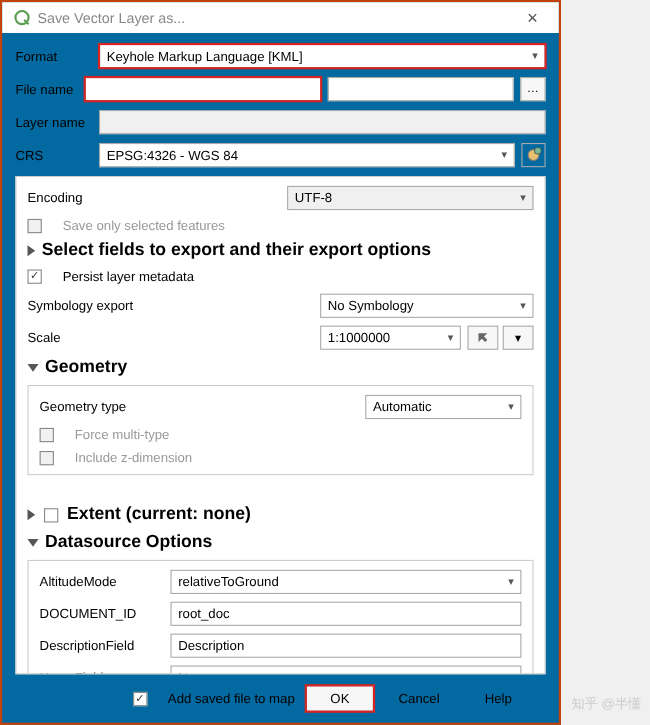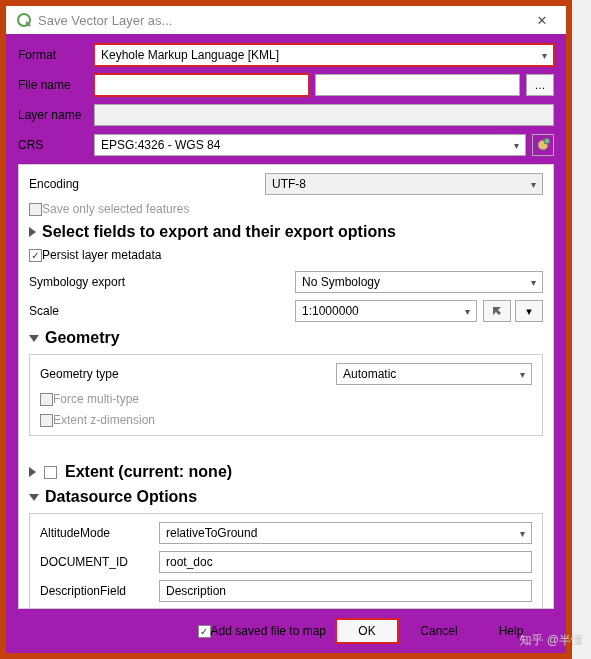--- a/index.html
+++ b/index.html
@@ -1,31 +1,31 @@
 <!DOCTYPE html>
 <html><head>
 <meta charset="utf-8">
 <style>
 * { box-sizing: border-box; margin: 0; padding: 0; }
 body { font-family: "SimSun", "Microsoft YaHei", sans-serif; font-size: 12px; background: #f0f0f0; width: 591px; height: 659px; overflow: hidden; }
-.window { background: #a21caf; width: 572px; height: 659px; display: flex; flex-direction: column; border: 6px solid #c2410c; }
+.window { background: #0369a1; width: 510px; height: 659px; display: flex; flex-direction: column; border: 2px solid #c2410c; }
 .titlebar { background: #fff; padding: 6px 10px; display: flex; align-items: center; color: #888; font-size: 13px; }
 .tb-icon { width: 16px; height: 16px; margin-right: 6px; }
 .tb-spacer { flex: 1; }
 .tb-close { width: 28px; text-align: center; color: #555; font-size: 13px; cursor: pointer; }
 .content { flex: 1; padding: 10px 12px 0 12px; overflow: hidden; display: flex; flex-direction: column; justify-content: center; }
 .row { display: flex; align-items: center; margin-bottom: 8px; gap: 6px; }
 .label { width: 70px; color: #000; }
 .input, .select { flex: 1; height: 22px; border: 1px solid #aaa; background: #fff; padding: 0 6px; font-family: inherit; font-size: 12px; display: flex; align-items: center; position: relative; }
 .select::after { content: "▾"; position: absolute; right: 6px; color: #555; font-size: 10px; }
 .btn-sq { width: 28px; height: 22px; border: 1px solid #aaa; background: #f7f7f7; cursor: pointer; display: flex; align-items: center; justify-content: center; font-size: 11px; }
 .hl-red { outline: 2px solid #d62424; outline-offset: -1px; }
 .panel { border: 1px solid #ccc; flex: 1; padding: 8px 10px; display: flex; flex-direction: column; gap: 7px; overflow: hidden; background: #fff; }
 .panel .row { margin-bottom: 0; }
-.chk { display: flex; align-items: center; gap: 0; }
+.chk { display: flex; align-items: center; gap: 19px; }
 .chk-box { width: 13px; height: 13px; border: 1px solid #888; display: inline-flex; align-items: center; justify-content: center; font-size: 10px; color: #333; background: #fff; }
 .chk-box.dis { background: #f0f0f0; }
 .chk-box.on::after { content: "✓"; }
 .disabled { color: #999; }
 .section-title { display: flex; align-items: center; gap: 6px; font-size: 16px; }
 .section-title.bold { font-weight: bold; }
 .tri { width: 0; height: 0; display: inline-block; }
 .tri.right { border-top: 5px solid transparent; border-bottom: 5px solid transparent; border-left: 7px solid #555; }
 .tri.down { border-left: 5px solid transparent; border-right: 5px solid transparent; border-top: 7px solid #555; }
 .subpanel { border: 1px solid #ccc; padding: 8px 10px; display: flex; flex-direction: column; gap: 7px; }
@@ -131,21 +131,21 @@
         <div class="select">
               <span>Automatic</span>
             </div>
       </div>
       <div class="chk disabled">
         <span class="chk-box dis"></span>
         <span>Force multi-type</span>
       </div>
       <div class="chk disabled">
         <span class="chk-box dis"></span>
-        <span>Extent z-dimension</span>
+        <span>Include z-dimension</span>
       </div>
     </div>
 
     <div class="section-title bold" style="margin-top:20px">
       <span class="tri right"></span>
       <span class="chk-box" style="margin:0 2px"></span>
       <span>Extent (current: none)</span>
     </div>
 
     <div class="section-title bold">

